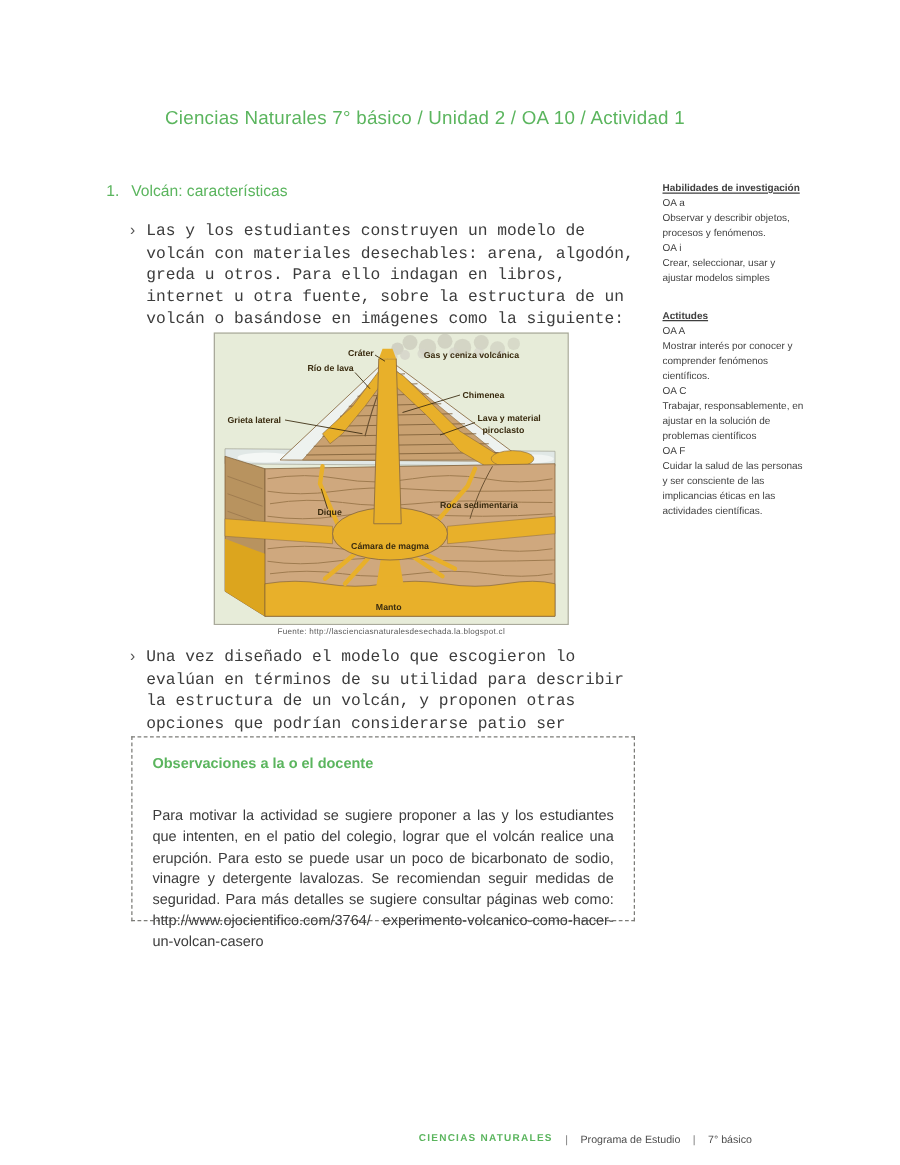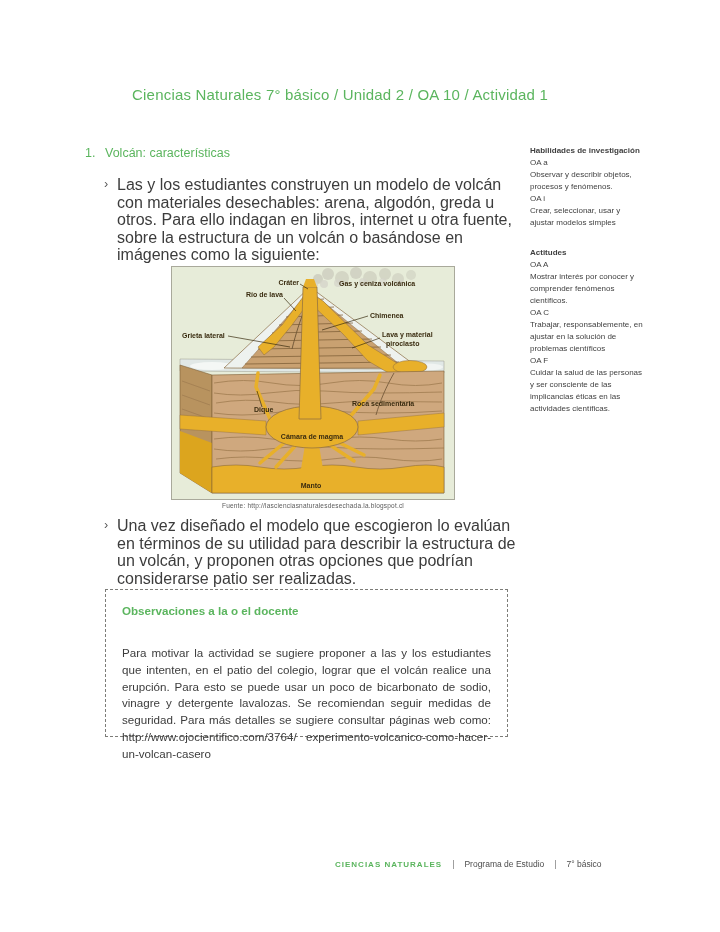--- a/index.html
+++ b/index.html
@@ -16,40 +16,40 @@
     position:absolute; top:146px; left:85px; display:flex;
     font-size:12.5px; color:#5bb55e;
   }
   .sec-num { width:20px; }
   .bullet {
     position:absolute; left:104px; width:414px; display:flex;
   }
   .bullet-1 { top:176px; }
   .bullet-2 { top:517px; }
   .bullet-glyph { width:13px; font-size:12.5px; color:#555; flex:none; padding-top:1px; }
-  .bullet-text { font-size:16px; line-height:17.6px; color:#3c3c3c; }
+  .bullet-text { font-size:13px; line-height:17.6px; color:#3c3c3c;font-family:Liberation Mono, monospace; }
   .figure-wrap { position:absolute; left:171px; top:266px; width:284px; }
   .figure-box { width:284px; height:234px; border:1px solid #a9a99b; background:#e7ecd9; }
   .figure-caption {
     margin-top:2px; text-align:center; font-size:6.5px; color:#5a5a5a; letter-spacing:0.2px;
   }
   .obs-box {
     position:absolute; left:105px; top:589px; width:403px; height:148px;
     border:1.5px dashed #7c7c78; padding:14px 16px 10px 16px; background:#fff;
   }
   .obs-title { font-size:11.6px; color:#5bb55e; margin-bottom:11px;font-weight:bold; }
   .obs-body { font-size:11.6px; line-height:16.8px; color:#3c3c3c; text-align:justify;margin-top:28px; }
   .sidebar {
     position:absolute; left:530px; top:145px; width:114px;
     font-size:8px; line-height:12px; color:#3f3f3f;
   }
-  .sb-title { font-weight:bold; }
+  .sb-title { font-weight:bold;text-decoration:underline; }
   .sb-section-2 { margin-top:18px; }
   .footer {
-    position:absolute; top:859px; left:335px; display:flex; align-items:center;
+    position:absolute; top:906px; left:335px; display:flex; align-items:flex-start;
     font-size:8.5px; color:#4d4d4d;
   }
   .footer .brand { color:#5bb55e; font-weight:bold; font-size:8px; letter-spacing:1px; }
   .footer .sep { margin:0 10px; color:#777; }
   svg text { font-family:"Liberation Sans", sans-serif; font-weight:bold; fill:#3a2c10; }
 </style>
 </head>
 <body>
 
 <div class="page">

